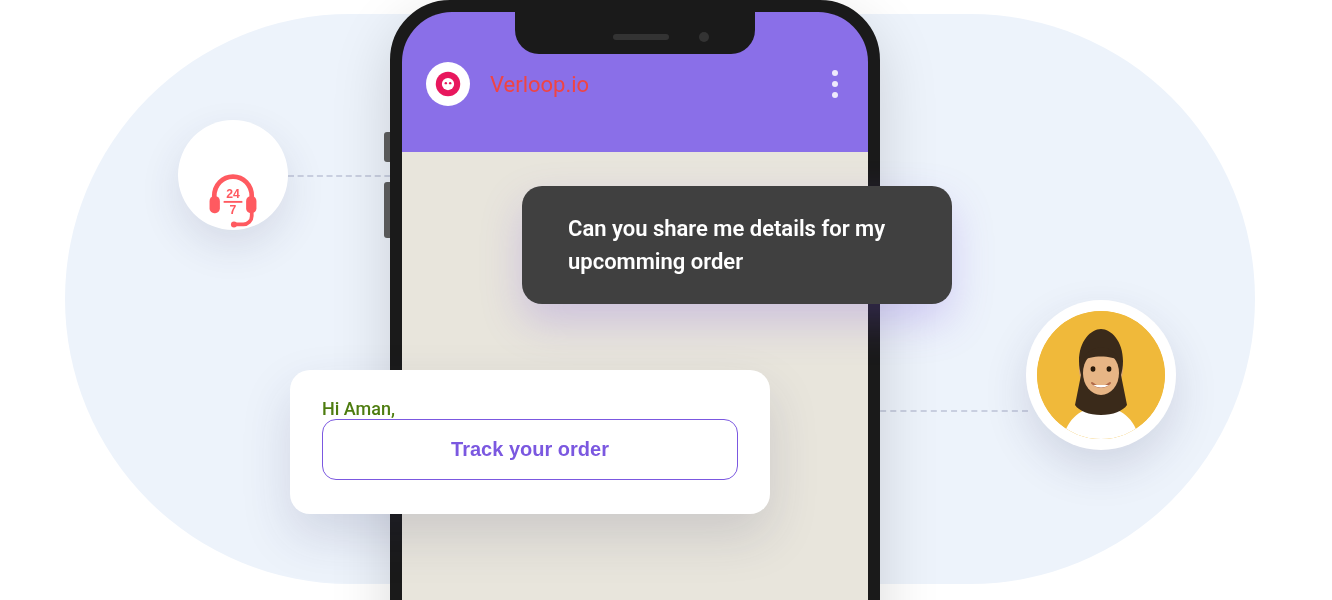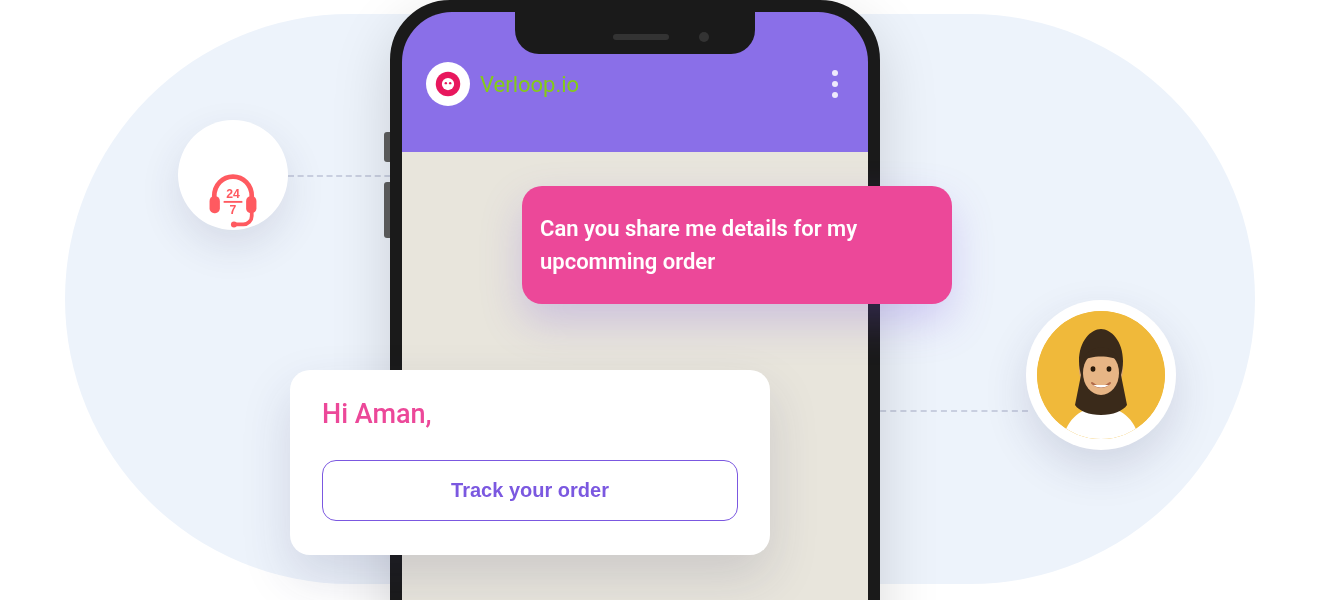--- a/index.html
+++ b/index.html
@@ -89,79 +89,77 @@
   .side-btn.a { top: 120px; height: 30px; }
   .side-btn.b { top: 170px; height: 56px; }
 
   .phone-header {
     position: absolute;
     top: 50px;
     left: 24px;
     right: 24px;
     display: flex;
     align-items: center;
-    gap: 10px;
-    color: #84cc16;
+    gap: 20px;
+    color: #ef4444;
     font-size: 22px;
   }
   .brand-icon {
     width: 44px; height: 44px;
     border-radius: 50%;
     background: #fff;
     display: flex; align-items: center; justify-content: center;
   }
   .brand-icon svg { width: 28px; height: 28px; }
   .phone-header .title { flex: 1; font-weight: 400; }
   .kebab { display: flex; flex-direction: column; gap: 5px; padding-right: 6px; }
   .kebab span { width: 6px; height: 6px; border-radius: 50%; background: rgba(255,255,255,.85); }
 
   
   .bubble-user {
     position: absolute;
     top: 186px;
     left: 522px;
     width: 430px;
-    background: #ec4899;
+    background: #404040;
     color: #fff;
     border-radius: 20px;
-    padding: 26px 18px;
+    padding: 26px 46px;
     font-size: 22px;
     line-height: 1.5;
     font-weight: 600;
     box-shadow: 0 18px 40px rgba(123,88,224,.25);
   }
 
   
   .card-bot {
     position: absolute;
     top: 370px;
     left: 290px;
     width: 480px;
     background: #fff;
     border-radius: 20px;
     padding: 28px 32px 34px;
     box-shadow: 0 22px 50px rgba(50,50,93,.15);
   }
   .card-bot .greet {
-    color: #ec4899;
-    font-size: 27px;
+    color: #4d7c0f;
+    font-size: 18px;
     font-weight: 500;
-    margin-bottom: 22px;
   }
   .track-btn {
     width: 100%;
     border: 1.8px solid #7b58e0;
     color: #7b58e0;
     background: #fff;
     border-radius: 14px;
     padding: 18px 0;
     font-size: 20px;
     font-weight: 700;
     cursor: pointer;
-    margin-top: 8px;
   }
 
   
   .chip-support {
     position: absolute;
     top: 120px;
     left: 178px;
     width: 110px;
     height: 110px;
     border-radius: 50%;

